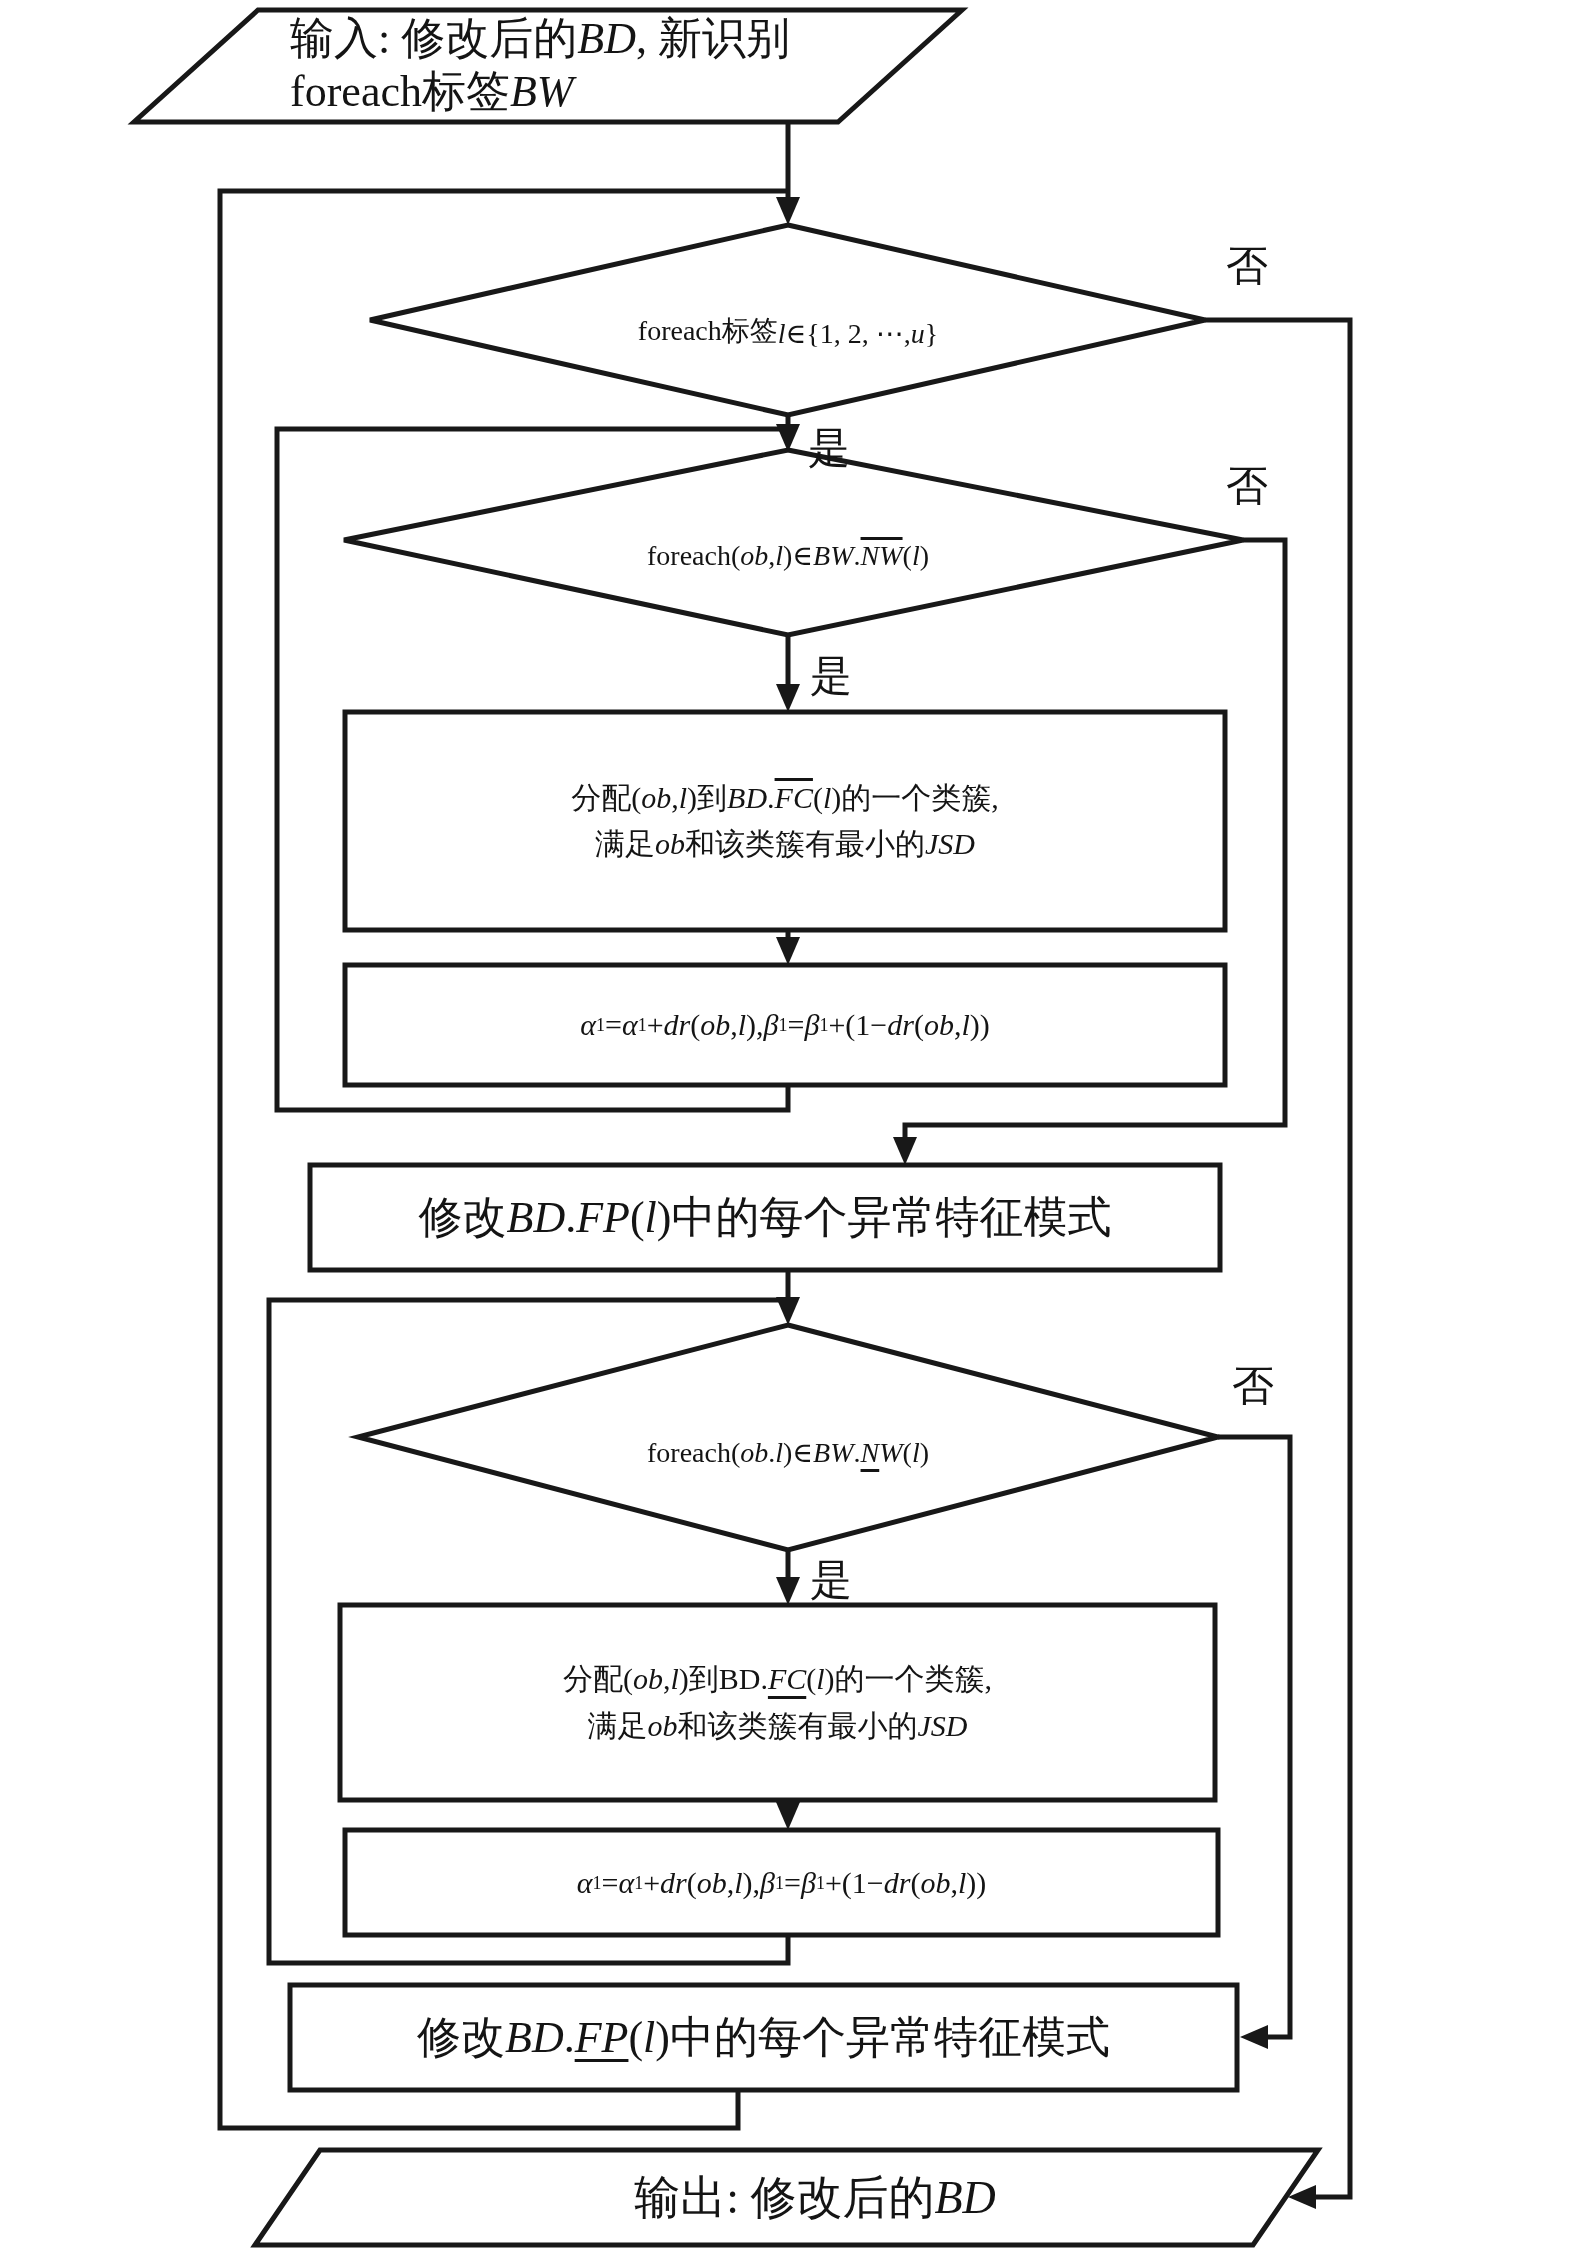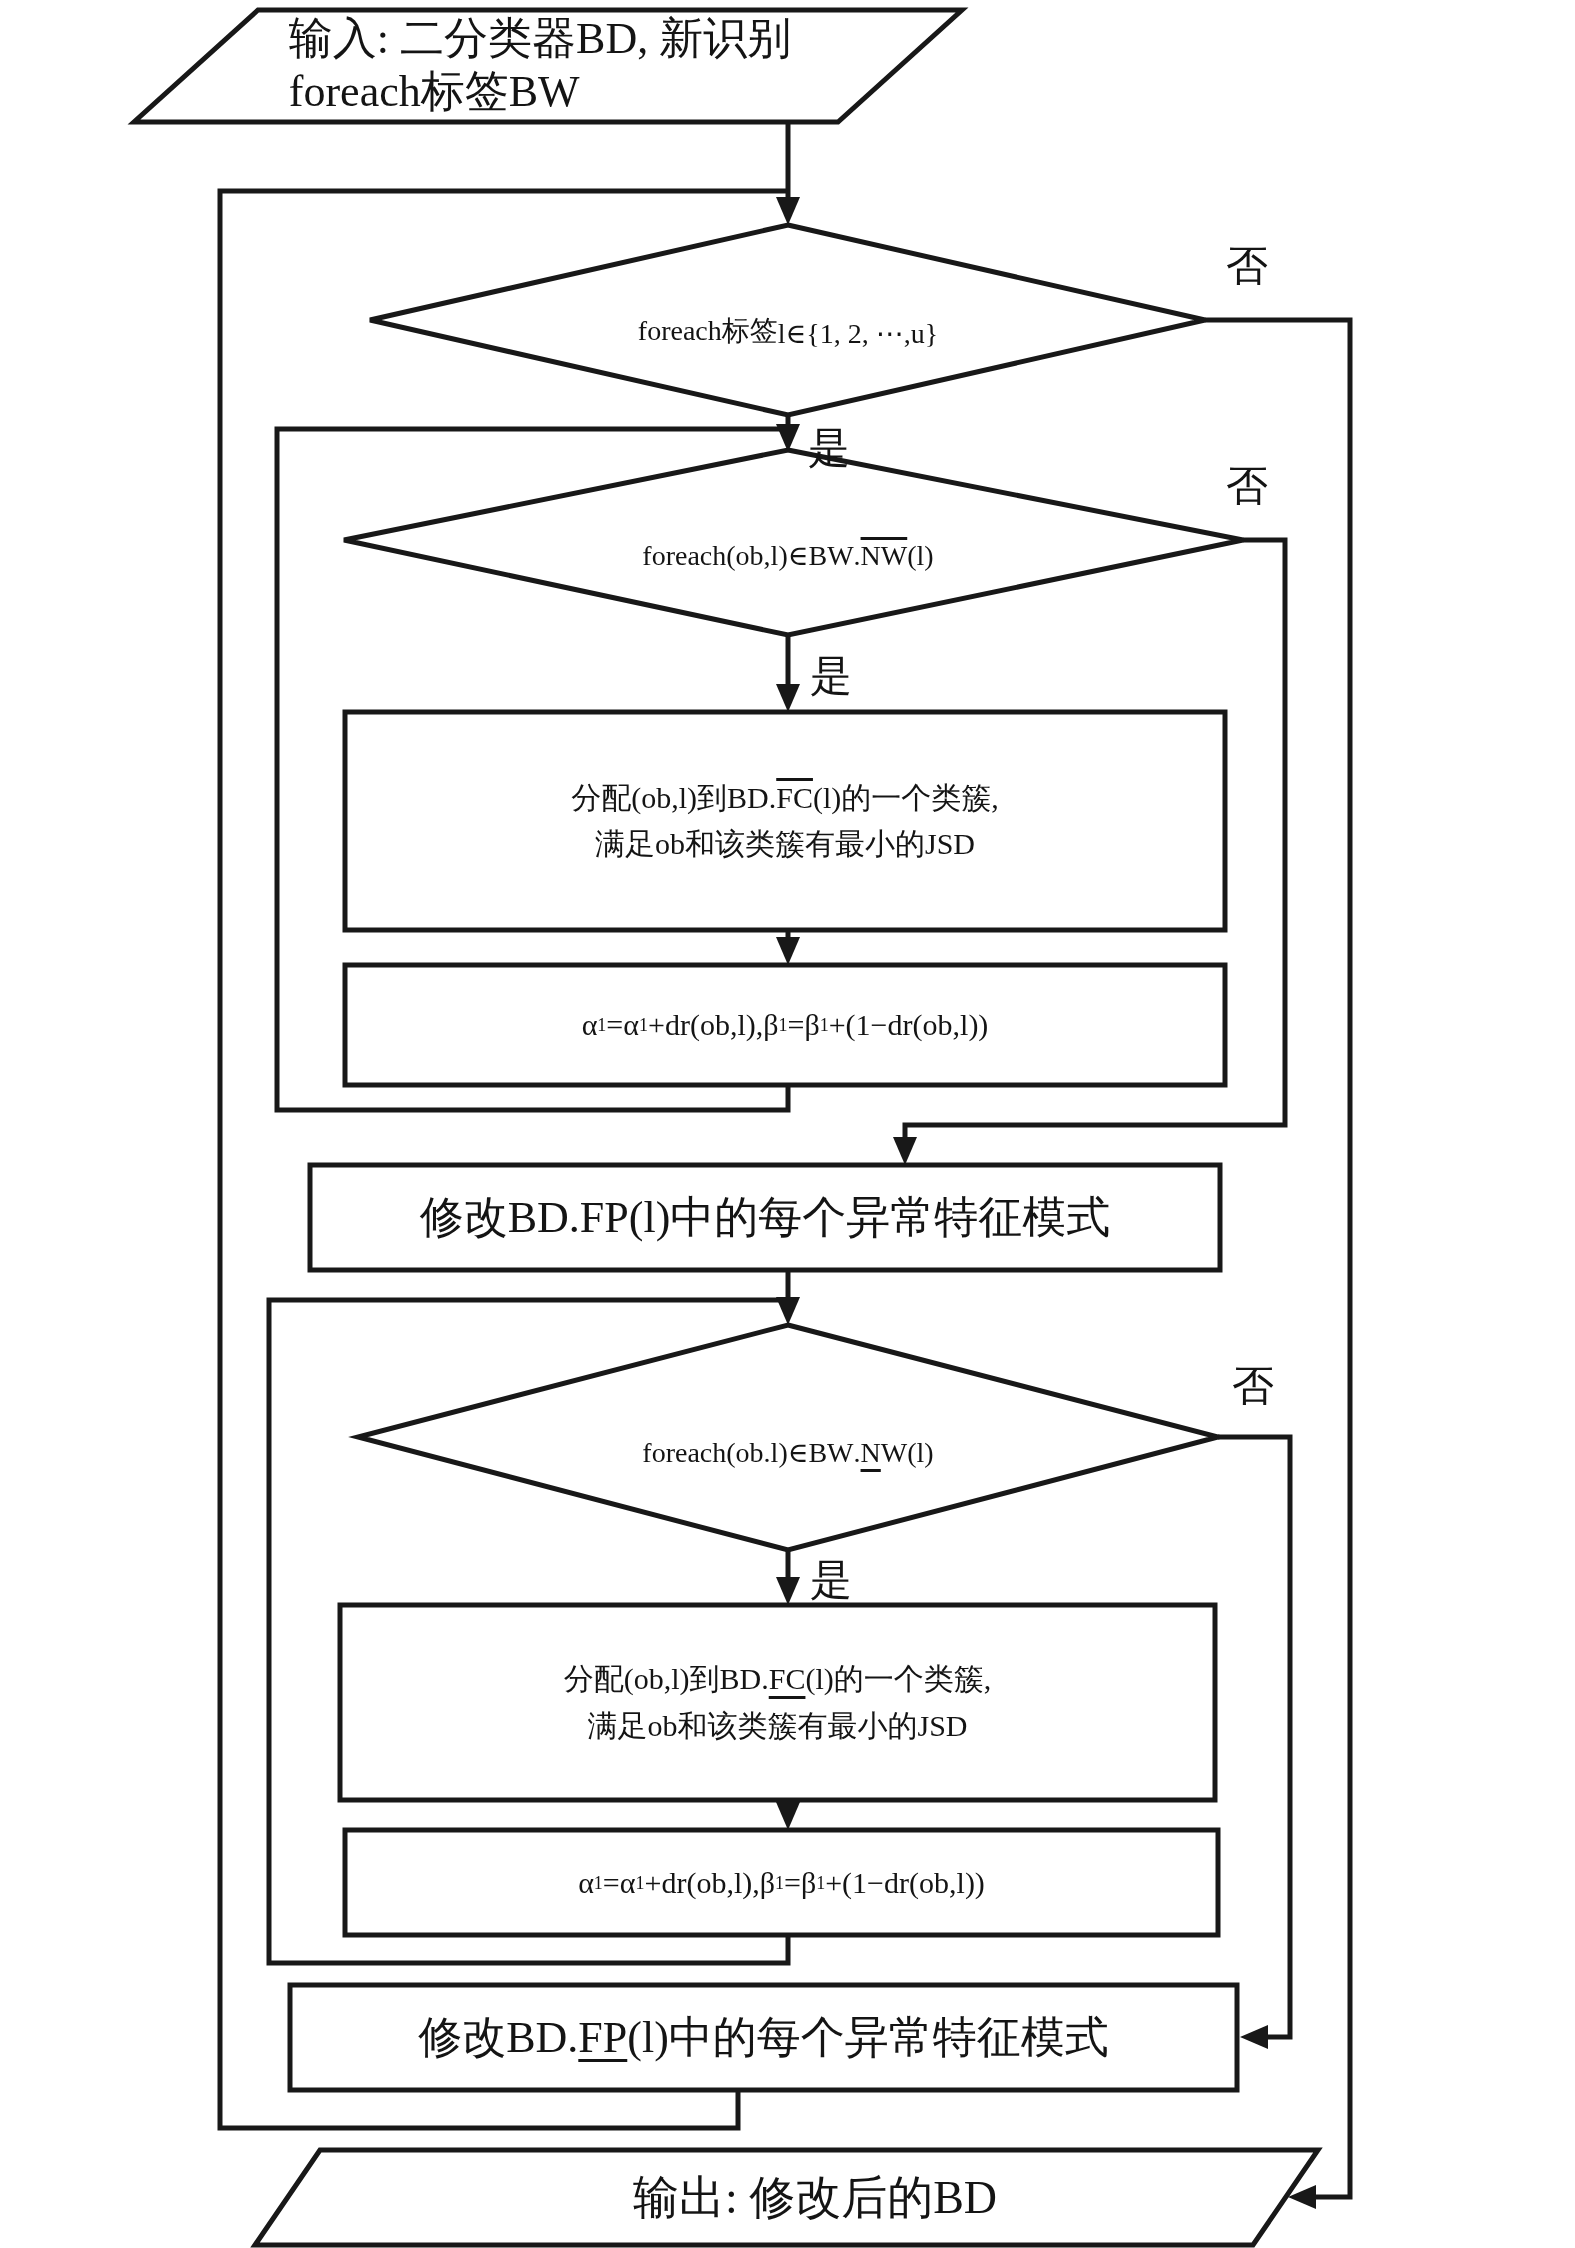--- a/index.html
+++ b/index.html
@@ -27,21 +27,21 @@
   .f46{font-size:46px;justify-content:center;}
   .lh{line-height:1.55;}
   .branch-label{
     position:absolute;
     font-size:42px;
     color:#141414;
   }
   .seg-ov{text-decoration:overline;text-decoration-thickness:3px;}
   .seg-un{text-decoration:underline;text-decoration-thickness:3px;text-underline-offset:7px;}
   .seg-sub{font-size:0.6em;vertical-align:-0.3em;line-height:0;}
-  .seg-i{}
+  .seg-i{font-style:italic;}
 </style>
 </head>
 <body>
 
 <div id="stage">
 
   <svg id="wires" width="1575" height="2248" viewBox="0 0 1575 2248">
     <g fill="none" stroke="#181818" stroke-width="5">
 
       <polygon points="258,10 962,10 838,122 134,122" fill="#ffffff"></polygon>
@@ -80,21 +80,21 @@
       <polygon points="788,1325 776,1297 800,1297"></polygon>
       <polygon points="788,1605 776,1577 800,1577"></polygon>
       <polygon points="788,1830 776,1802 800,1802"></polygon>
       <polygon points="1240,2037 1268,2025 1268,2049"></polygon>
       <polygon points="1288,2197 1316,2185 1316,2209"></polygon>
     </g>
   </svg>
 
   <div class="node-text f44" style="left:170px;top:14px;width:740px;height:104px;">
     <div class="inner multi" style="text-align:left;line-height:1.2;">
-      <div><span>输入: 二分类器</span><span class="seg-i">BD</span><span>, 新识别</span></div>
+      <div><span>输入: 修改后的</span><span class="seg-i">BD</span><span>, 新识别</span></div>
       <div><span>foreach标签</span><span class="seg-i">BW</span></div>
     </div>
   </div>
 
   <div class="node-text f42" style="left:420px;top:290px;width:736px;height:60px;">
       <span>foreach标签</span>
       <span class="seg-i">l</span>
       <span>∈{1, 2, ⋯,</span>
       <span class="seg-i">u</span>
       <span>}</span>

